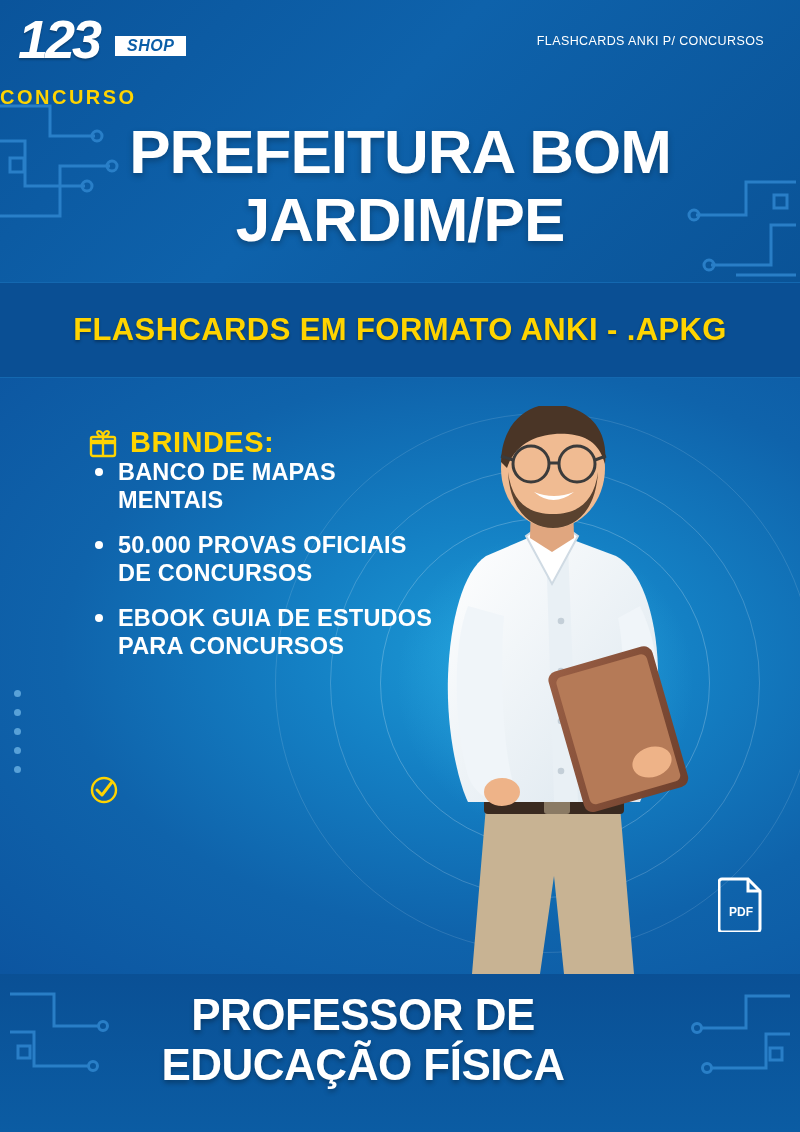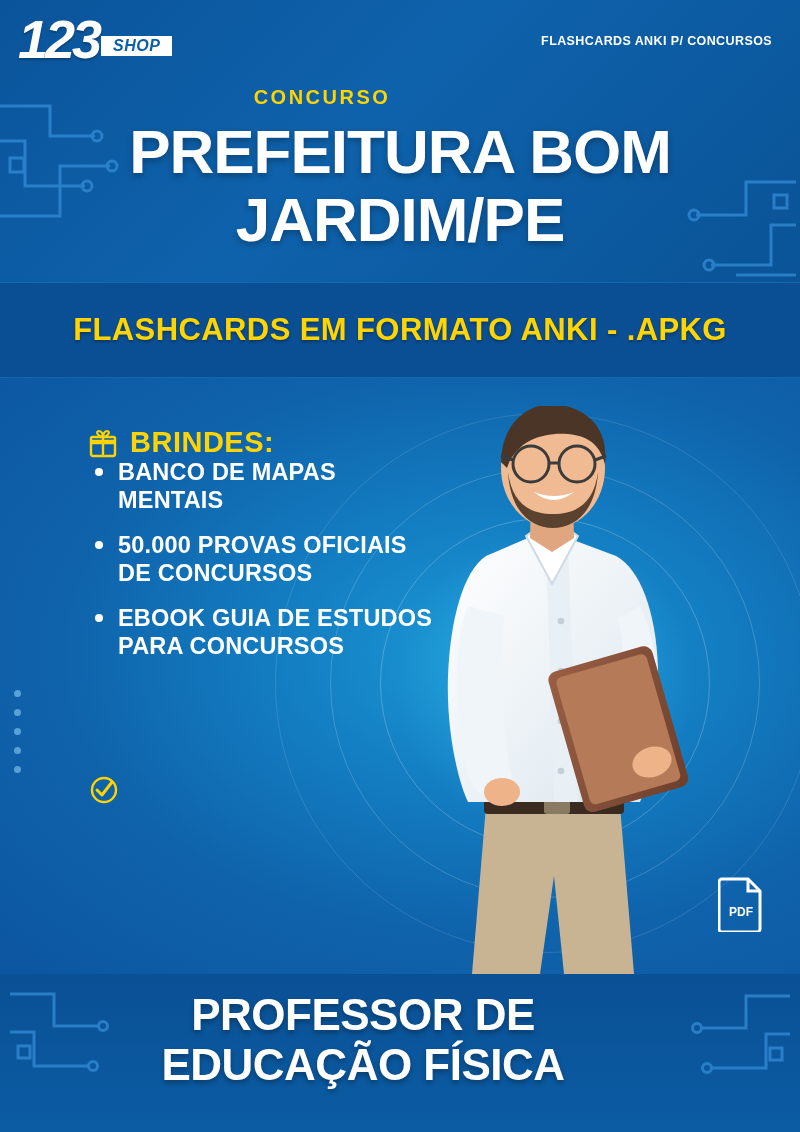--- a/index.html
+++ b/index.html
@@ -17,39 +17,39 @@
   }
 
   
   .top-band {
     position:absolute; left:0; top:0; width:800px; height:282px;
     background:linear-gradient(135deg,#0a549b 0%,#0e62ab 45%,#0a5397 100%);
     overflow:hidden;
   }
   .logo {
     position:absolute; left:18px; top:16px;
-    display:flex; align-items:flex-end; gap:2px;
+    display:flex; align-items:flex-end; gap:16px;
   }
   .logo-num {
     font-size:54px; font-weight:bold; font-style:italic;
     color:#ffffff; letter-spacing:-3px; line-height:46px;
     text-shadow:0 2px 2px rgba(0,0,0,.25);
   }
   .logo-shop {
     background:#ffffff; color:#0b5ea8;
     font-size:16px; font-weight:bold; font-style:italic;
     padding:1px 12px; margin-bottom:6px; letter-spacing:.5px;
   }
   .top-right {
-    position:absolute; right:28px; top:34px;
-    color:#ffffff; font-size:12.5px; font-weight:bold;
+    position:absolute; right:36px; top:34px;
+    color:#ffffff; font-size:12.5px; font-weight:normal;
     letter-spacing:.4px;
   }
   .kicker {
-    position:absolute; top:86px; left:0; width:644px; text-align:center;
+    position:absolute; top:86px; left:0; width:644px; 
     color:#ffd400; font-size:20px; font-weight:bold; letter-spacing:2.5px;
   }
   .title {
     position:absolute; top:118px; left:0; width:800px; text-align:center;
     color:#ffffff; font-size:62px; font-weight:bold; line-height:68px;
     letter-spacing:-1px;
     text-shadow:0 3px 6px rgba(0,0,0,.28);
     padding:0 40px;
   }
 

